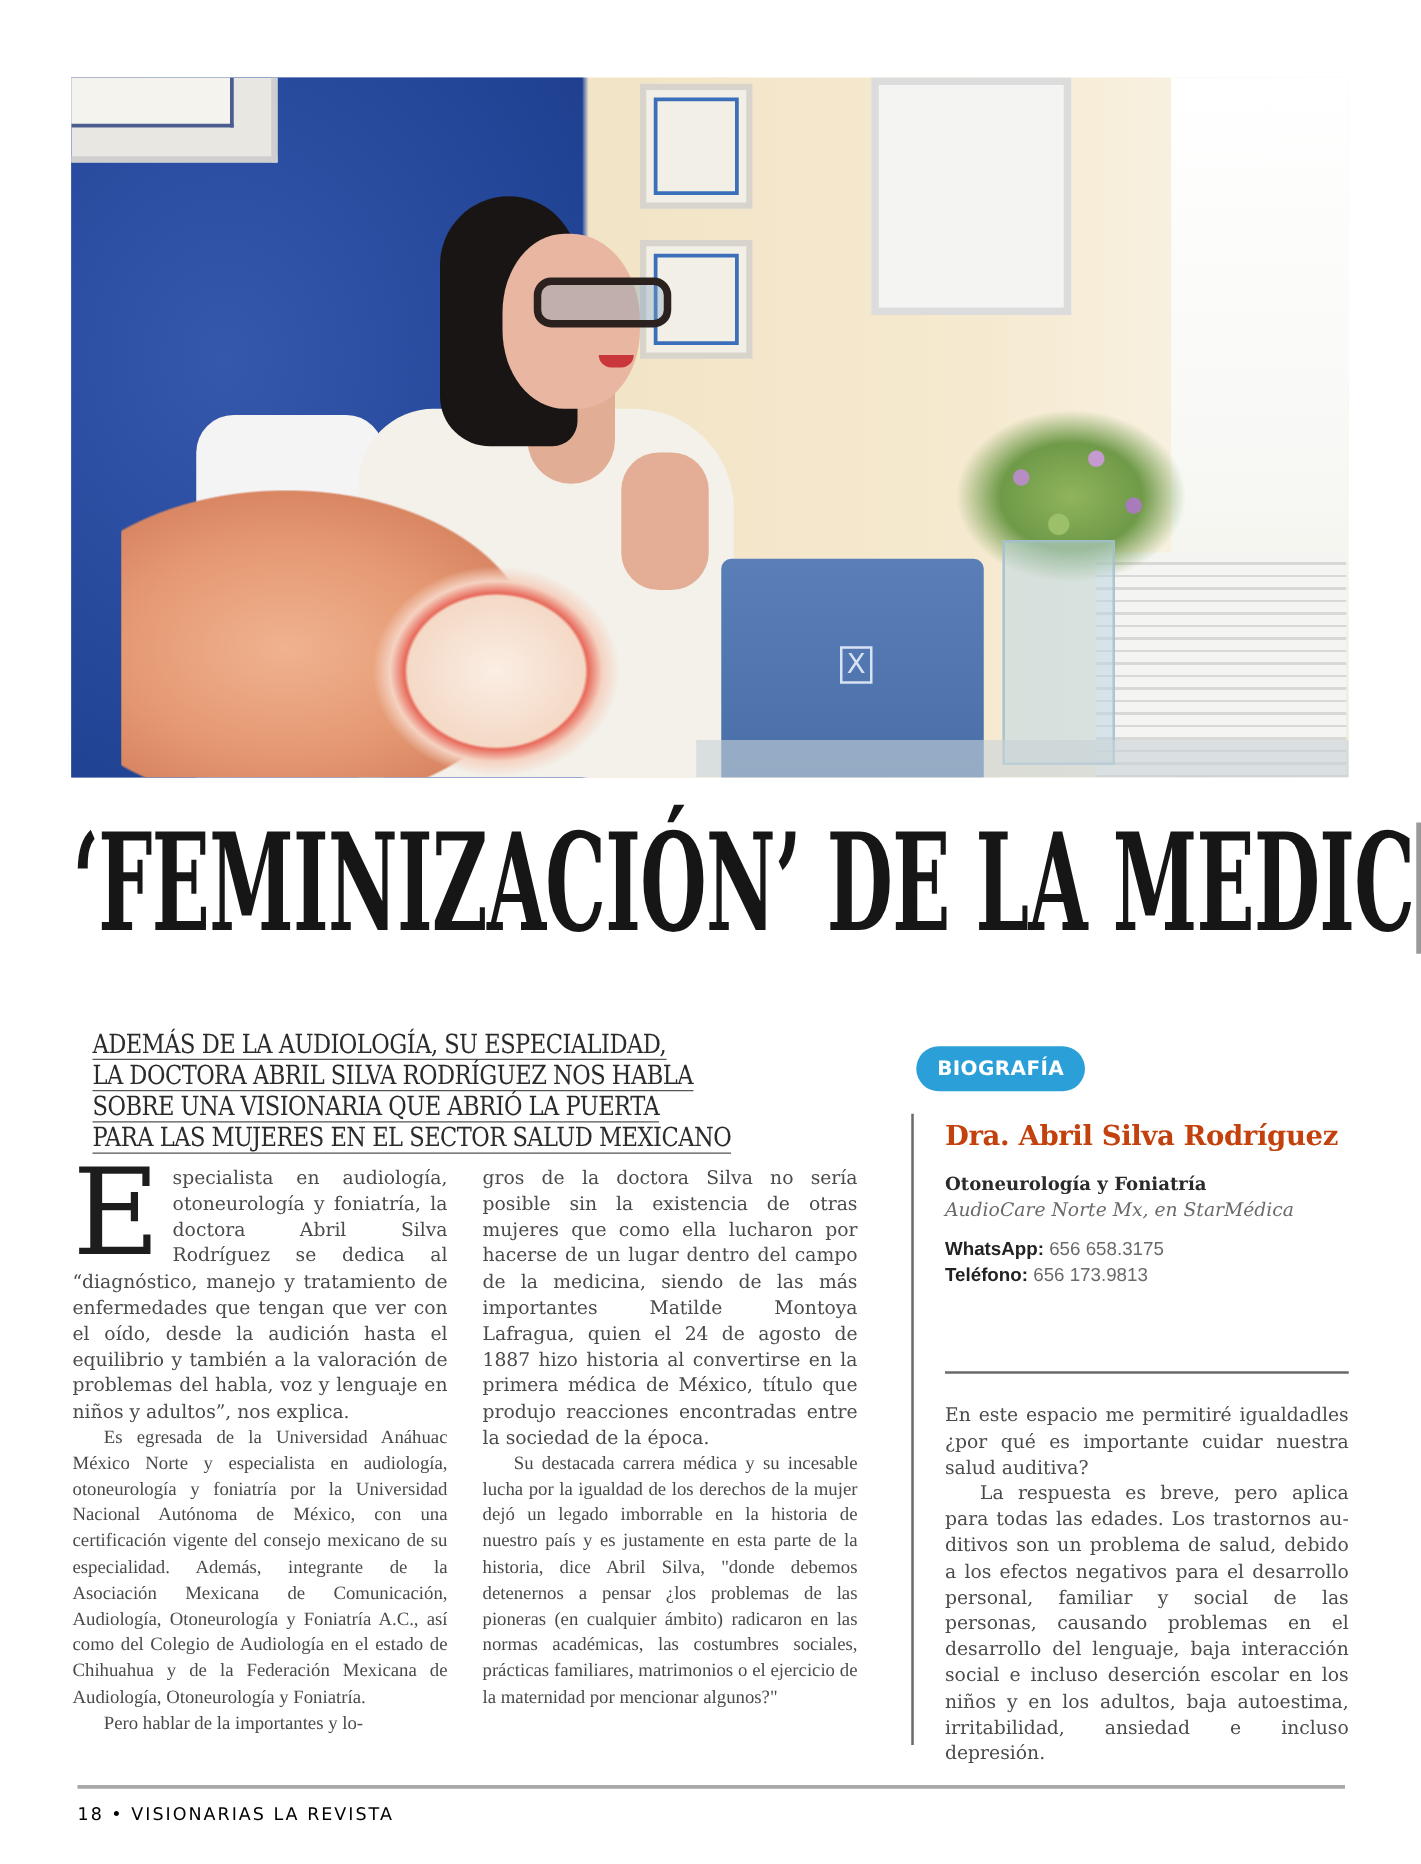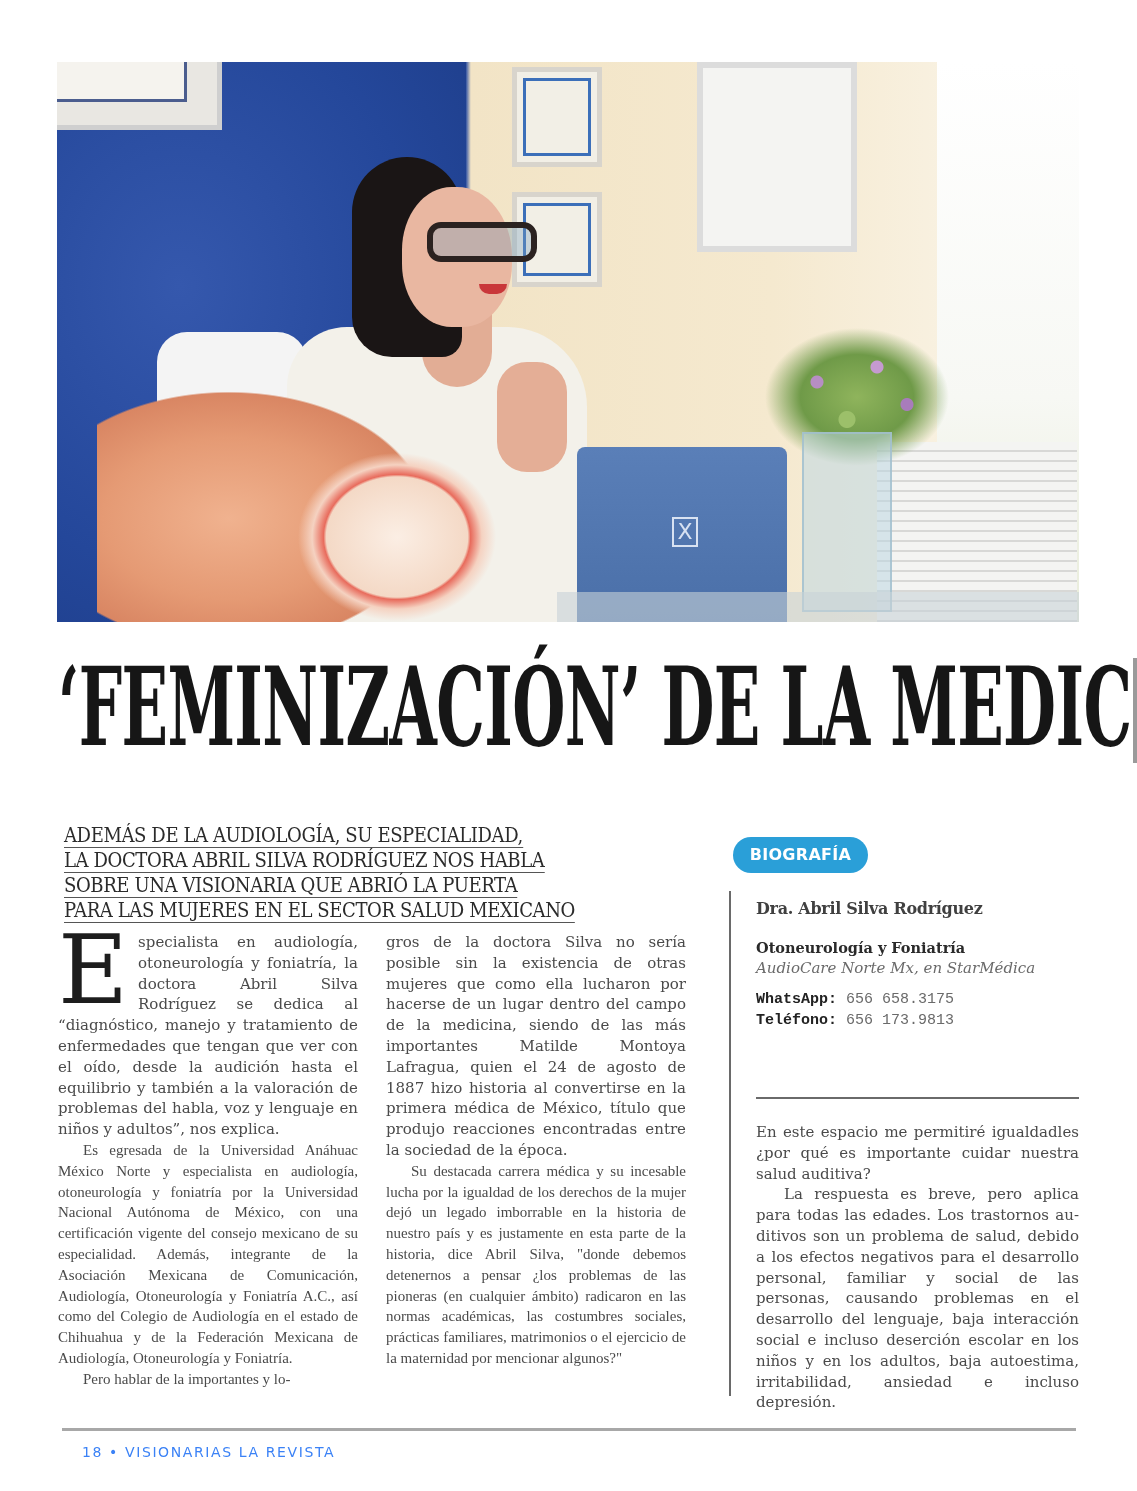--- a/index.html
+++ b/index.html
@@ -41,21 +41,21 @@
   .headline {
     position: absolute; left: 58px; top: 645px; width: 1020px; height: 125px;
     font-family: "DejaVu Serif", serif; font-weight: bold; color: #161616;
     font-size: 108px; line-height: 125px; letter-spacing: -1px; white-space: nowrap;
     transform: scaleX(0.565); transform-origin: left top;
     width: 1810px;
   }
   .edge-mark { position:absolute; left:1133px; top:658px; width:4px; height:105px; background:#9a9a9a; }
 
   
-  .deck { position:absolute; left:64px; top:823px; width:600px; }
+  .deck { position:absolute; left:74px; top:823px; width:600px; }
   .deck .line {
     display: inline-block; font-family: "DejaVu Serif", serif; font-size: 21px; color: #2b2b2b;
     line-height: 25px; height: 25px; border-bottom: 1.5px solid #555; letter-spacing: -0.5px;
     text-transform: uppercase; white-space: nowrap;
     transform: scaleX(0.86); transform-origin: left center;
   }
   .deck .row { height: 25px; }
 
   
   .col { position:absolute; top:932px; width:300px; font-family: "DejaVu Serif", serif;
@@ -65,34 +65,34 @@
   .col1 { left:58px; }
   .col2 { left:386px; }
   .dropcap { float:left; font-family:"DejaVu Serif", serif; font-size:96px; line-height:72px; height:80px; margin: 2px 10px 0 0; color:#1d1d1d; font-weight: normal; }
 
   
   .bio-pill { position:absolute; left:733px; top:837px; width:135px; height:36px; border-radius:18px;
     background:#2a9fd8; color:#ffffff; font-family:"DejaVu Sans", sans-serif; font-weight:bold; font-size:16px;
     line-height:36px; text-align:center; letter-spacing:0.3px; }
   .sidebar-rule { position:absolute; left:729px; top:891px; width:2px; height:505px; background:#6a6a6a; }
   .bio { position:absolute; left:756px; top:893px; width:330px; }
-  .bio .name { font-family:"DejaVu Serif", serif; font-weight:bold; font-size:16px; color:#404040; line-height:32px; letter-spacing:-0.3px; }
+  .bio .name { font-family:"DejaVu Serif", serif; font-weight:bold; font-size:22px; color:#c2410c; line-height:32px; letter-spacing:-0.3px; }
   .bio .role { margin-top:12px; font-family:"DejaVu Serif", serif; font-weight:bold; font-size:14.5px; line-height:21px; color:#2a2a2a; }
   .bio .place { font-family:"DejaVu Serif", serif; font-size:15px; line-height:21px; color:#6a6a6a;font-style:italic; }
-  .bio .contact { margin-top:10px; font-family:Liberation Mono, monospace; font-size:15px; line-height:21px; color:#6a6a6a; }
+  .bio .contact { margin-top:10px; font-family:Liberation Sans, sans-serif; font-size:15px; line-height:21px; color:#6a6a6a; }
   .bio .contact b { color:#222; }
   .bio-divider { position:absolute; left:756px; top:1097px; width:323px; height:2px; background:#6a6a6a; }
   .sidebar-body { position:absolute; left:756px; top:1122px; width:323px; font-family:"DejaVu Serif", serif;
     font-size:15px; line-height:20.8px; color:#4a4a4a; text-align:justify; }
   .sidebar-body p.ind { text-indent:28px; }
 
   
   .footer-rule { position:absolute; left:62px; top:1428px; width:1014px; height:3px; background:#a8a8a8; }
   .footer { position:absolute; left:62px; top:1444px; font-family:"DejaVu Sans", sans-serif; font-size:14px;
-    letter-spacing:1.6px; color:#3b82f6; white-space:nowrap;margin-left:20px; }
+    letter-spacing:1.6px; color:#000000; white-space:nowrap; }
 </style>
 </head>
 <body>
 
 <div class="hero" title="Doctor seated at desk with anatomical ear model and laptop">
   <div class="wall-blue"></div>
   <div class="frame1">
       <div class="inner"></div>
     </div>
   <div class="cert" style="left:455px; top:5px; height:100px;"></div>

